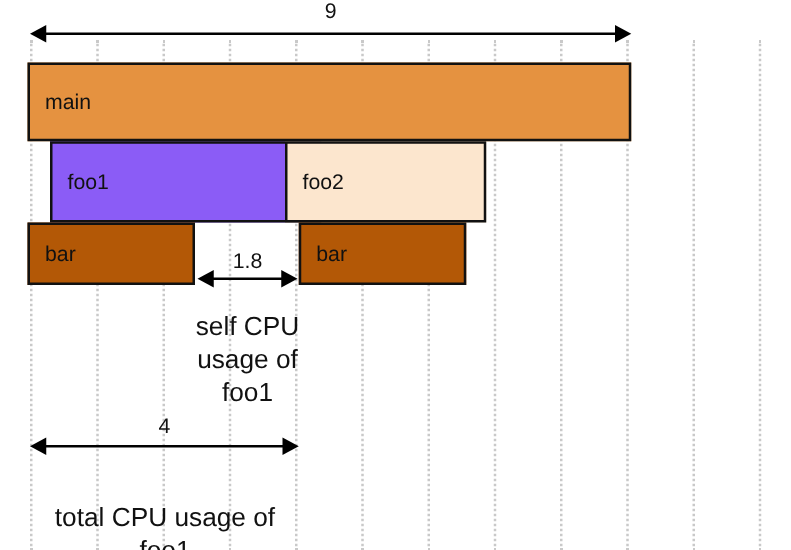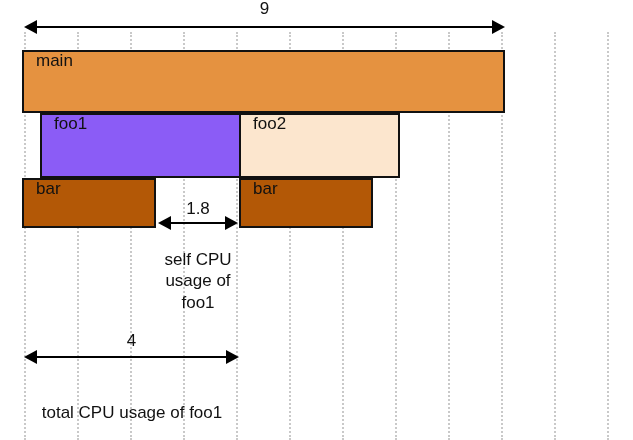--- a/index.html
+++ b/index.html
@@ -26,20 +26,21 @@
     border-left: 2px dotted #c9c9c9;
     pointer-events: none;
   }
 
   
   .frame {
     position: absolute;
     box-sizing: border-box;
     border: 2px solid #111111;
     display: flex;
+    align-items: center;
   }
   .frame-label {
     font-size: 17px;
     color: #111111;
     padding-left: 12px;
     white-space: nowrap;
     line-height: 1;
   }
 
   
@@ -76,21 +77,21 @@
   .value-label {
     position: absolute;
     font-size: 17px;
     color: #111111;
     text-align: center;
     line-height: 1.05;
     white-space: nowrap;
   }
   .caption {
     position: absolute;
-    font-size: 17px;
+    font-size: 21px;
     color: #111111;
     text-align: center;
     line-height: 1.25;
   }
 </style>
 </head>
 <body>
 
 <div id="canvas">
 
@@ -109,21 +110,21 @@
       <div class="gridline" style="left: 607px; top: 32px; height: 408px; border-left-color: rgb(201, 201, 201);"></div>
     </div>
 
   <div id="frames-layer">
       <div class="frame" style="left: 22px; top: 50px; width: 483px; height: 63px; background: rgb(229, 146, 64); border-color: rgb(17, 17, 17);">
         <span class="frame-label">main</span>
       </div>
       <div class="frame" style="left: 40px; top: 113px; width: 217px; height: 65px; background: #8b5cf6; border-color: rgb(17, 17, 17);">
         <span class="frame-label">foo1</span>
       </div>
-      <div class="frame" style="left: 239px; top: 113px; width: 161px; height: 65px; background: rgb(252, 230, 206); border-color: rgb(17, 17, 17);">
+      <div class="frame" style="left: 228px; top: 113px; width: 161px; height: 65px; background: rgb(252, 230, 206); border-color: rgb(17, 17, 17);">
         <span class="frame-label">foo2</span>
       </div>
       <div class="frame" style="left: 22px; top: 178px; width: 134px; height: 50px; background: rgb(179, 88, 6); border-color: rgb(17, 17, 17);">
         <span class="frame-label">bar</span>
       </div>
       <div class="frame" style="left: 239px; top: 178px; width: 134px; height: 50px; background: rgb(179, 88, 6); border-color: rgb(17, 17, 17);">
         <span class="frame-label">bar</span>
       </div>
     </div>
 

